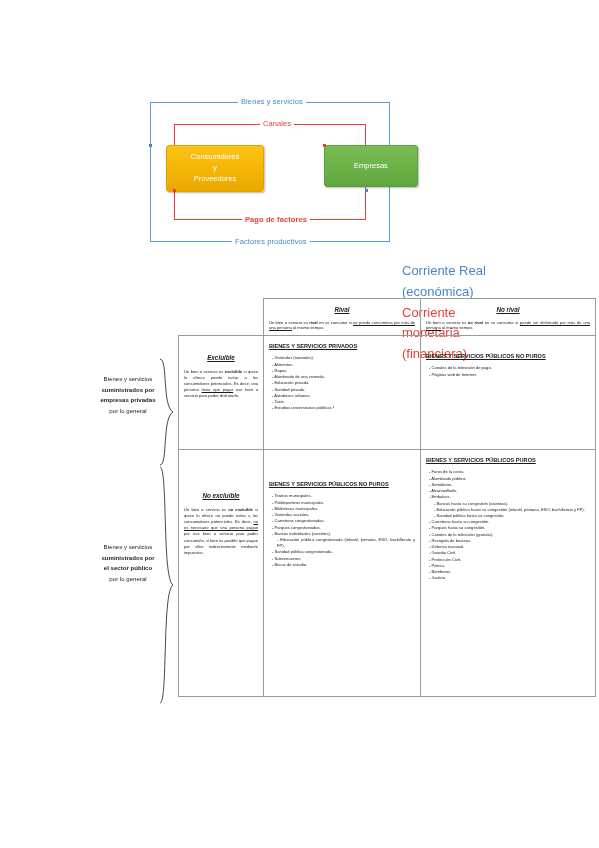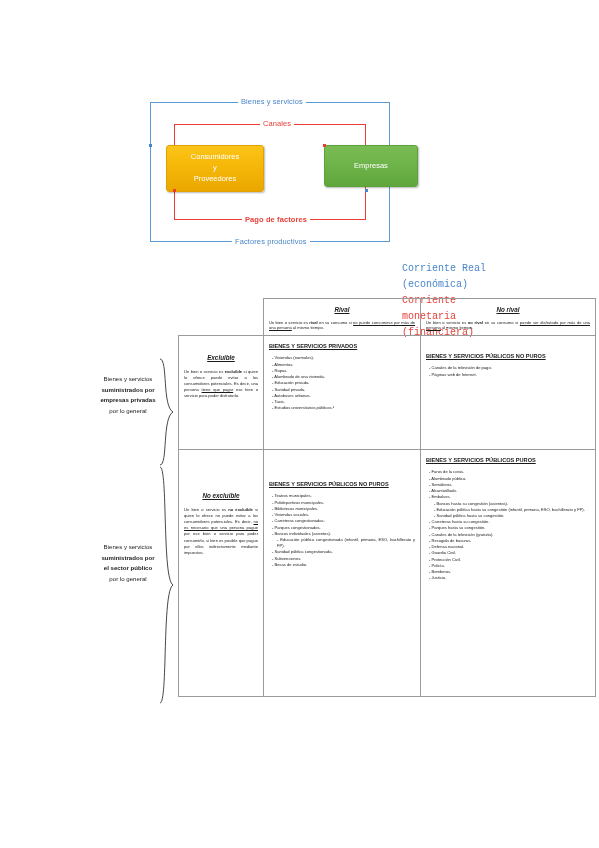--- a/index.html
+++ b/index.html
@@ -66,21 +66,21 @@
   }
   .arrowdot{position:absolute;width:3px;height:3px;z-index:4;}
   .arrowdot.blue{background:#4a86c8;}
   .arrowdot.red{background:#ee3b33;}
   #dot1{left:17px;top:56px;}
   #dot2{left:233px;top:101px;}
   #dot3{left:191px;top:56px;}
   #dot4{left:41px;top:101px;}
 
   
-  #legend{position:absolute;left:402px;top:261px;font-size:10px;line-height:1.6;font-family:Liberation Mono, monospace;}
+  #legend{position:absolute;left:402px;top:261px;font-size:13px;line-height:1.6;}
   #legend .l1{color:#4a86c8;}
   #legend .l2{color:#e8403a;}
 
   
   #matrix{
     position:absolute;left:178px;top:298px;
     width:417px;
     border-collapse:collapse;
     table-layout:fixed;
   }

